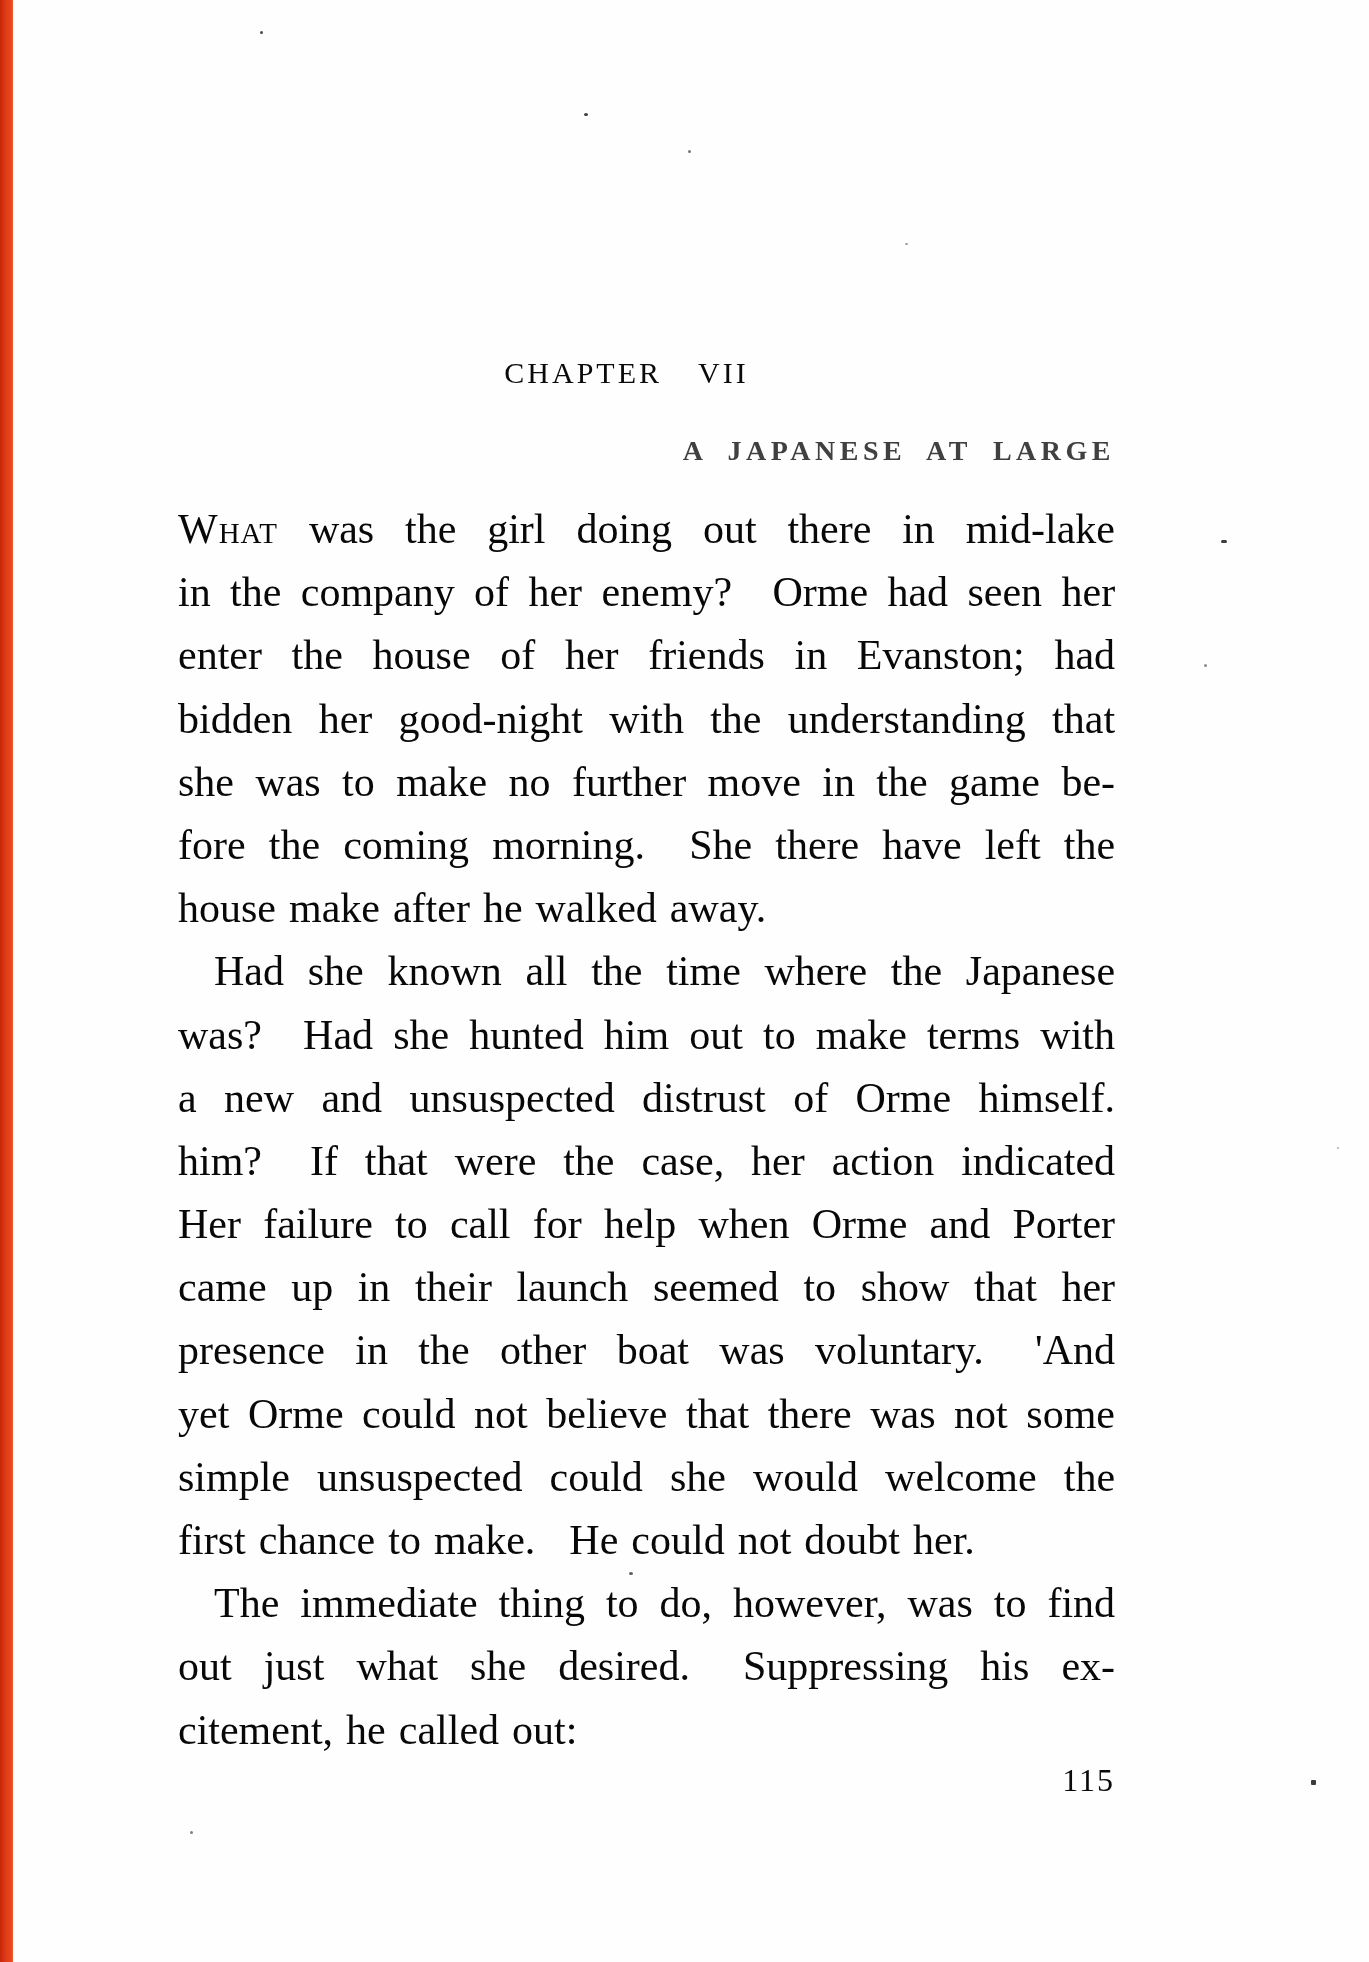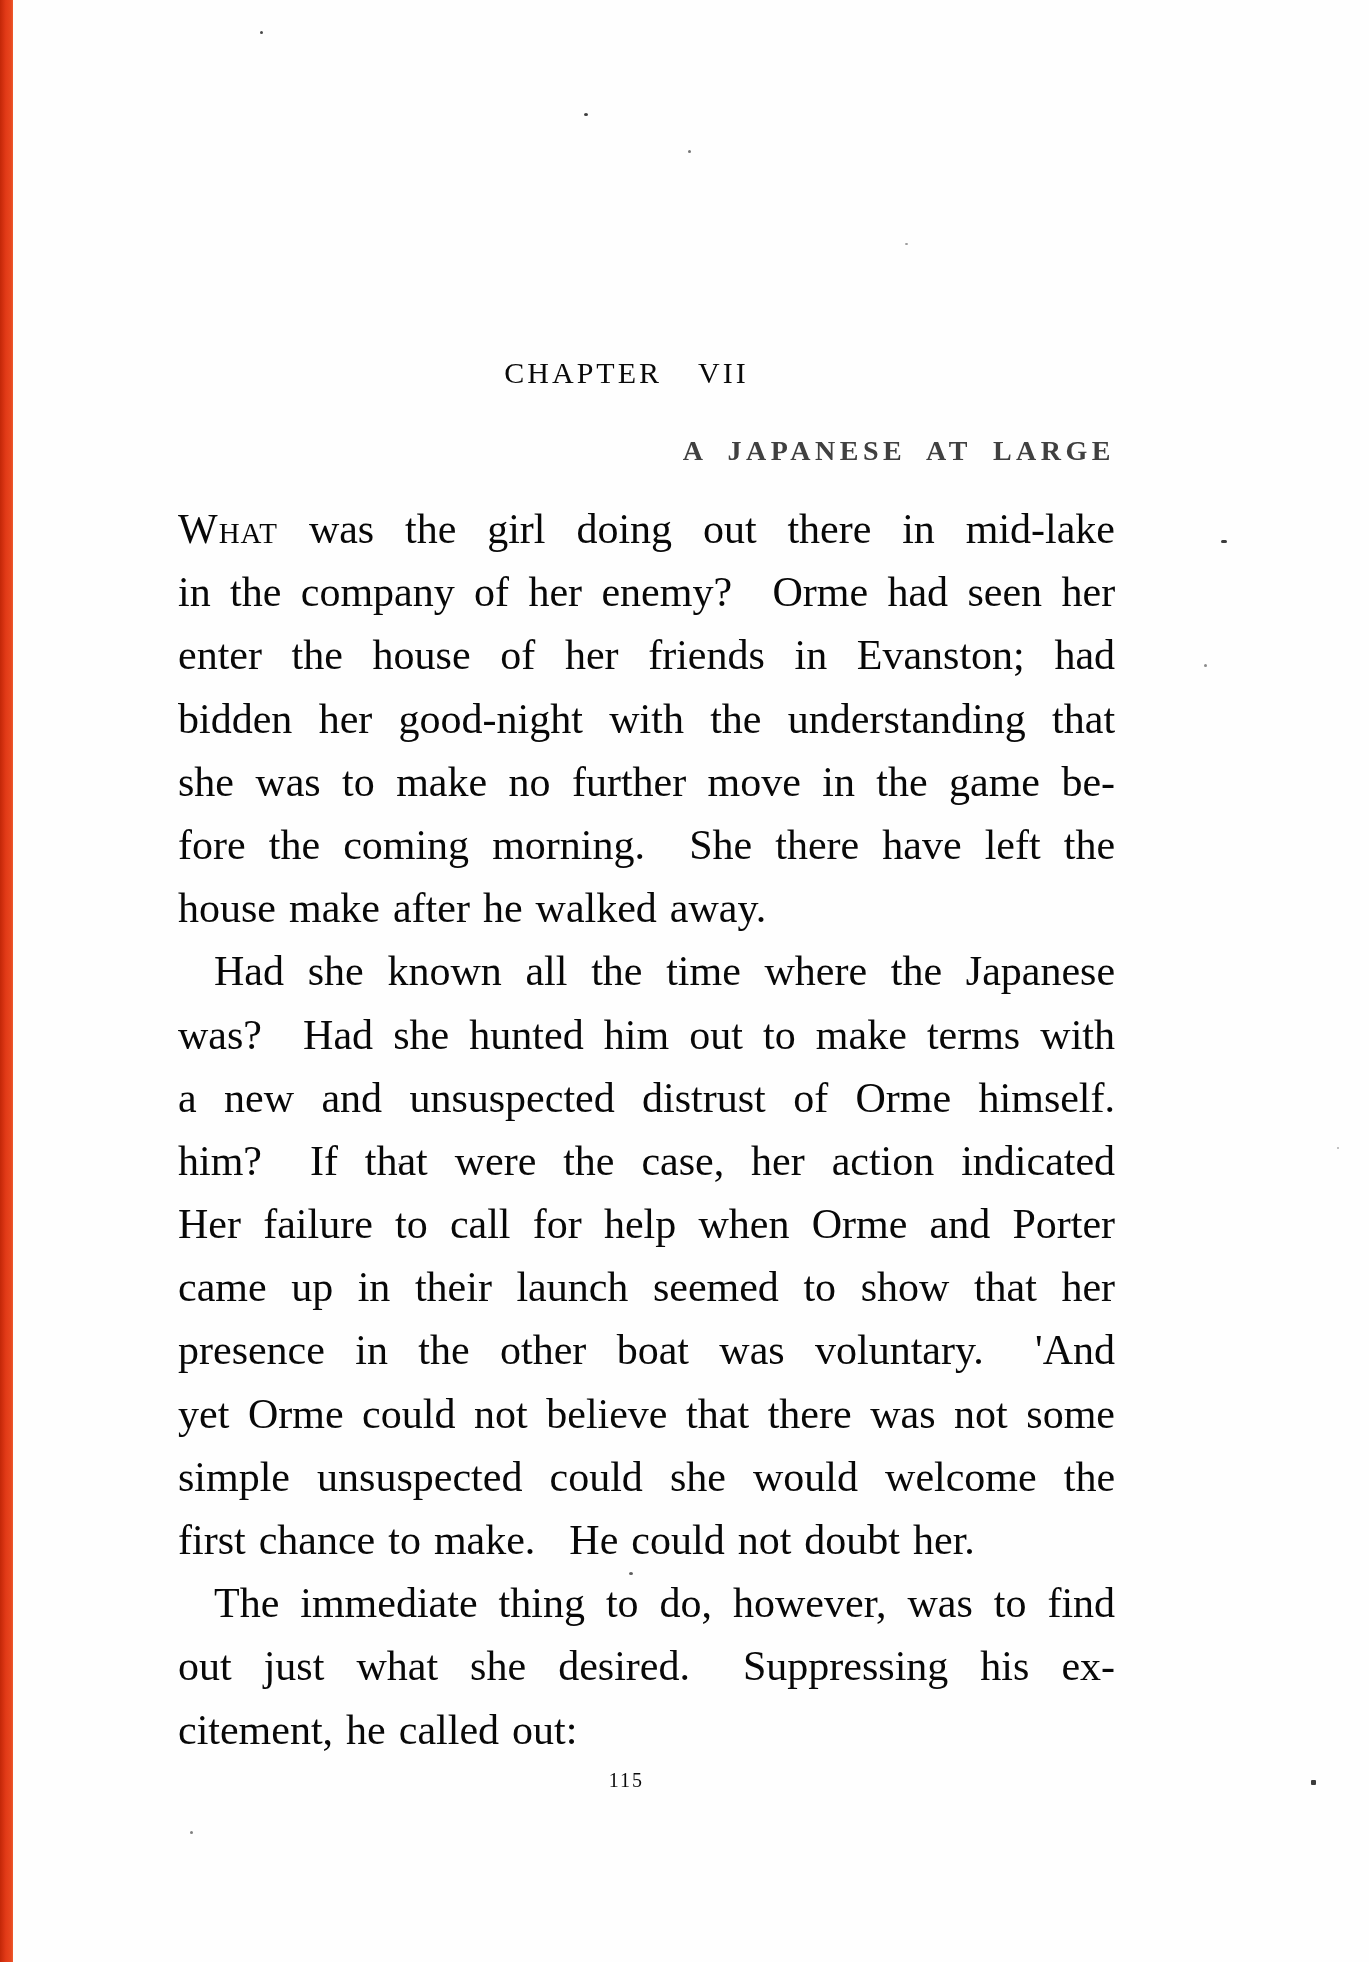--- a/index.html
+++ b/index.html
@@ -51,22 +51,22 @@
   .line.just {
     white-space: normal;
     text-align: justify;
     -moz-text-align-last: justify;
     text-align-last: justify;
   }
   .line.indent { text-indent: 36px; }
   .lead-sc { font-variant: small-caps; letter-spacing: 1px; }
   .page-number {
     position: absolute; top: 1762px; left: 0; width: 100%;
-    text-align: center;
-    font-size: 20px; line-height: 36px;
+    text-align: right;
+    font-size: 32px; line-height: 36px;
     letter-spacing: 2px;
     color: #0a0a0a;
   }
   .speck {
     position: absolute;
     background: #1a1a1a;
     border-radius: 50%;
   }
 </style>
 </head>

